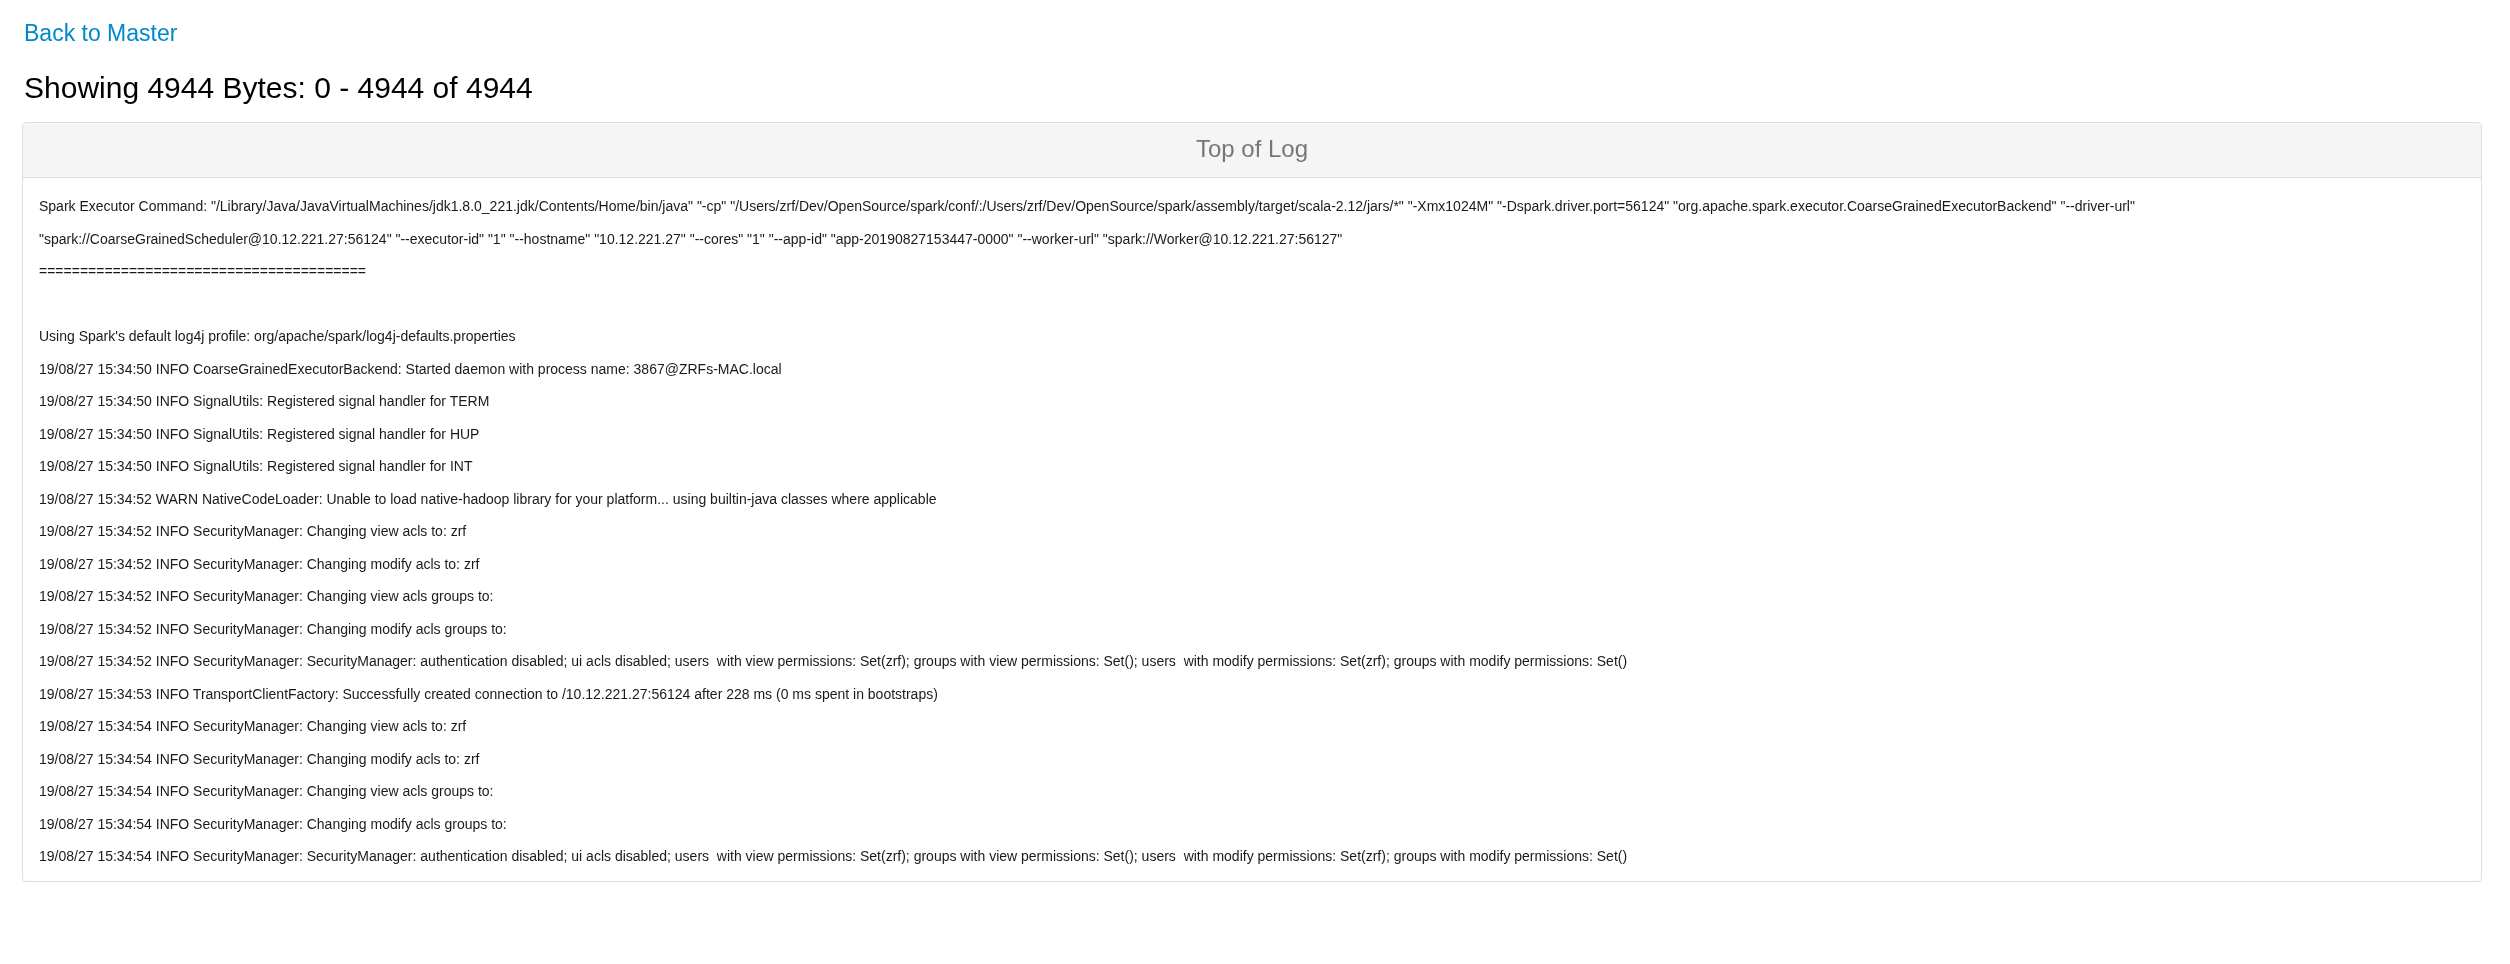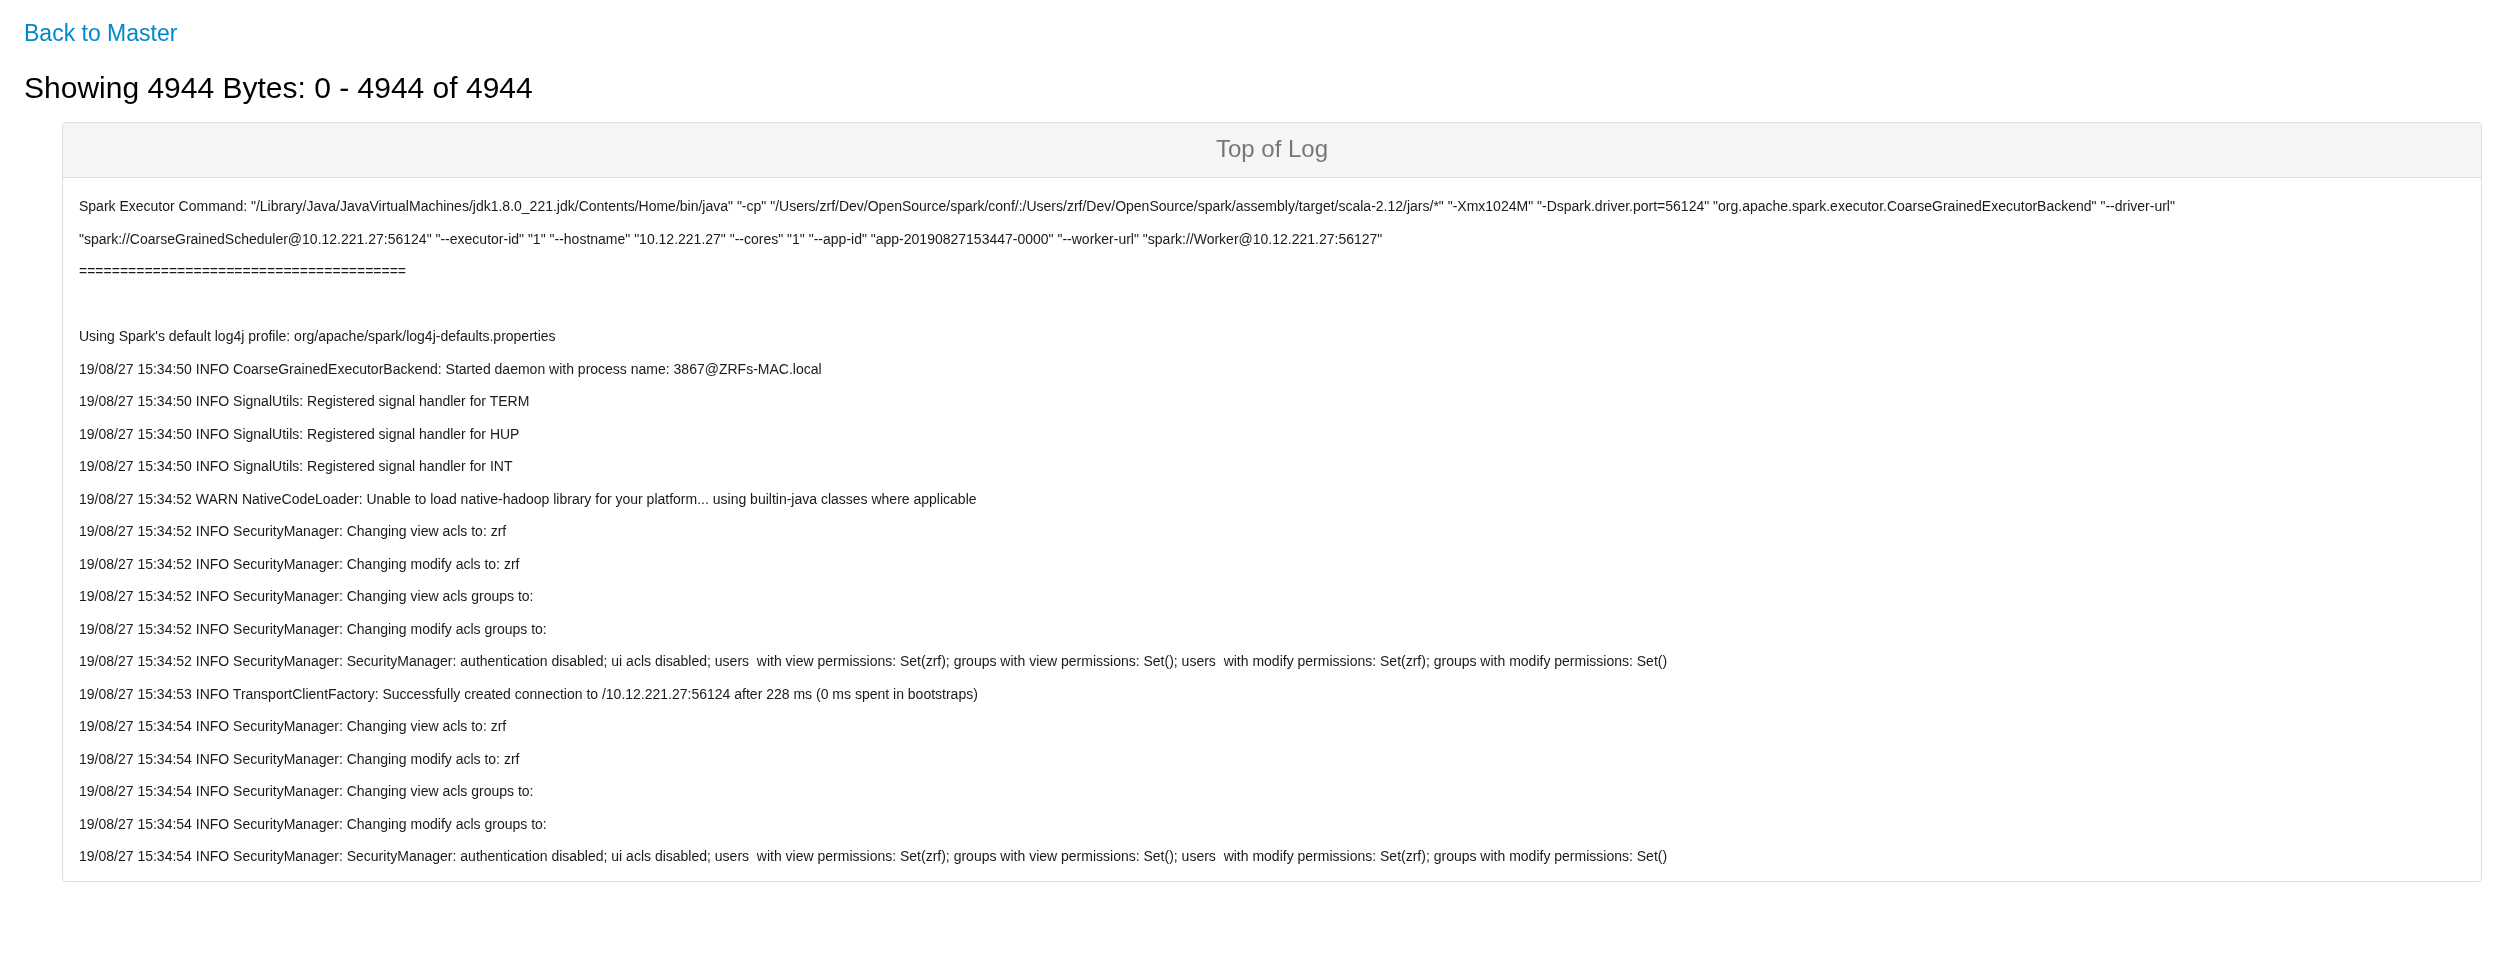--- a/index.html
+++ b/index.html
@@ -33,21 +33,20 @@
     color: #000000;
     margin: 22px 0 16px 2px;
     line-height: 1.2;
   }
   .log-panel {
     border: 1px solid #dddddd;
     border-radius: 4px;
     background: #ffffff;
     overflow: hidden;
     box-sizing: border-box;
-    margin-left: 40px;
   }
   .log-panel-header {
     background: #f5f5f5;
     border-bottom: 1px solid #dddddd;
     text-align: center;
     color: #777777;
     font-size: 24px;
     padding: 12px 0 14px 0;
     line-height: 1.2;
     user-select: none;

